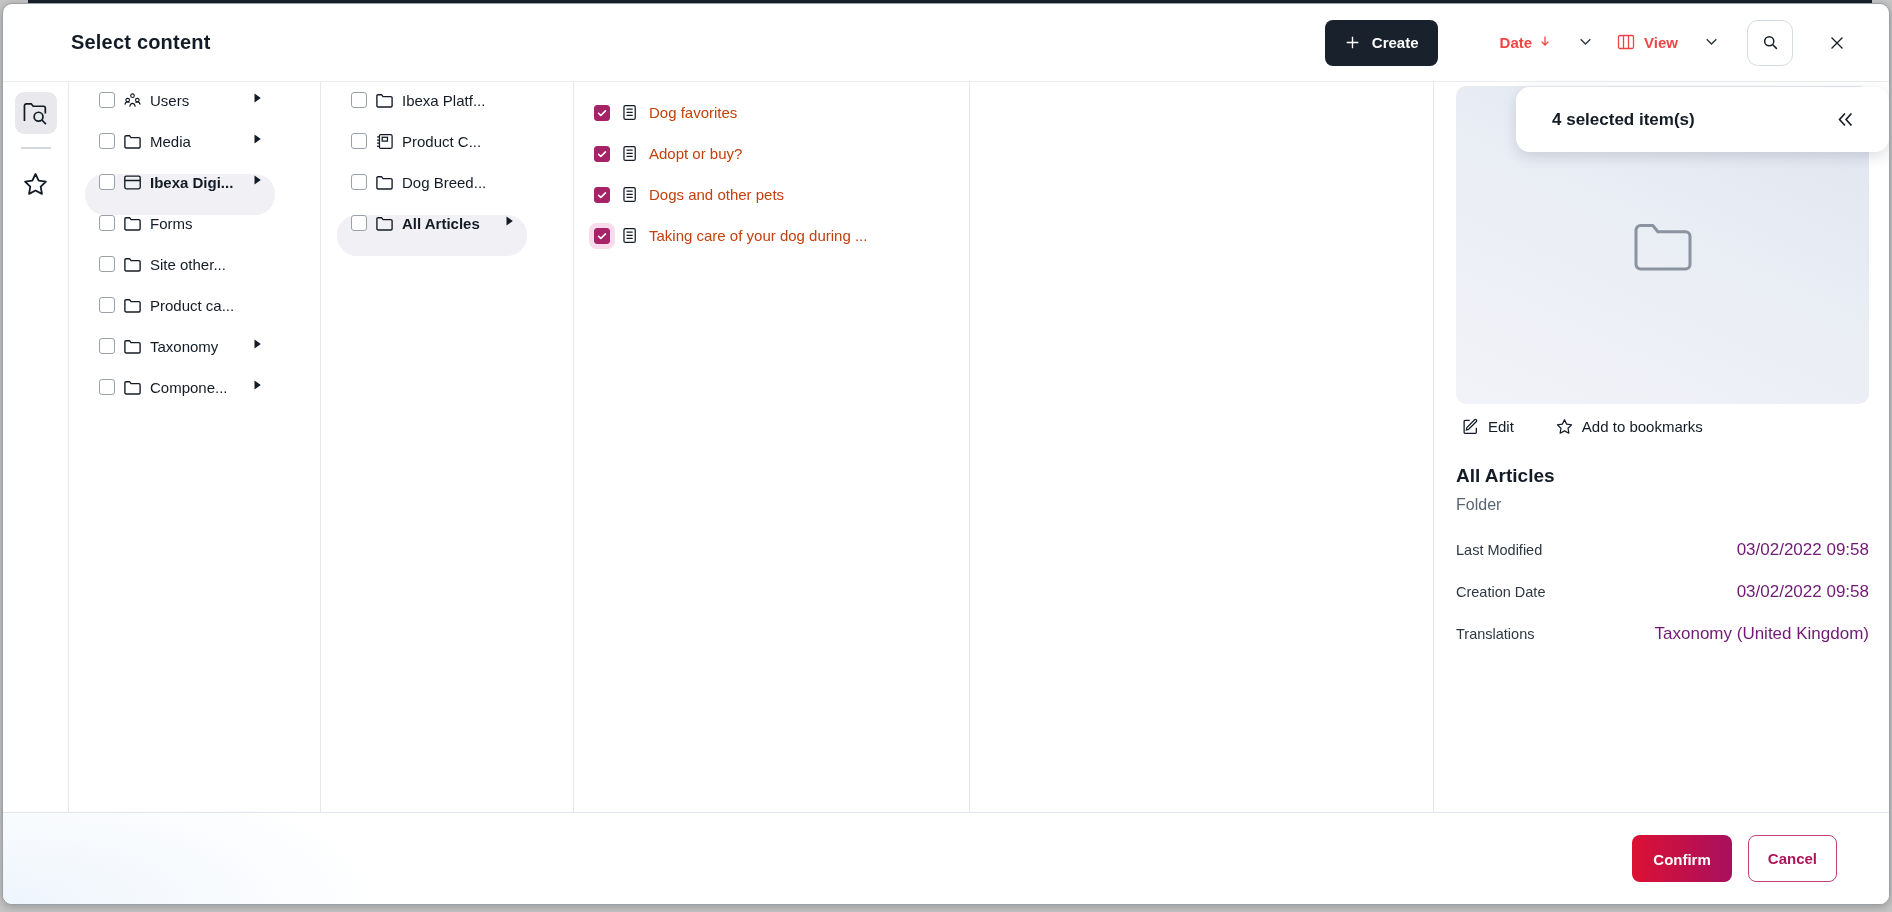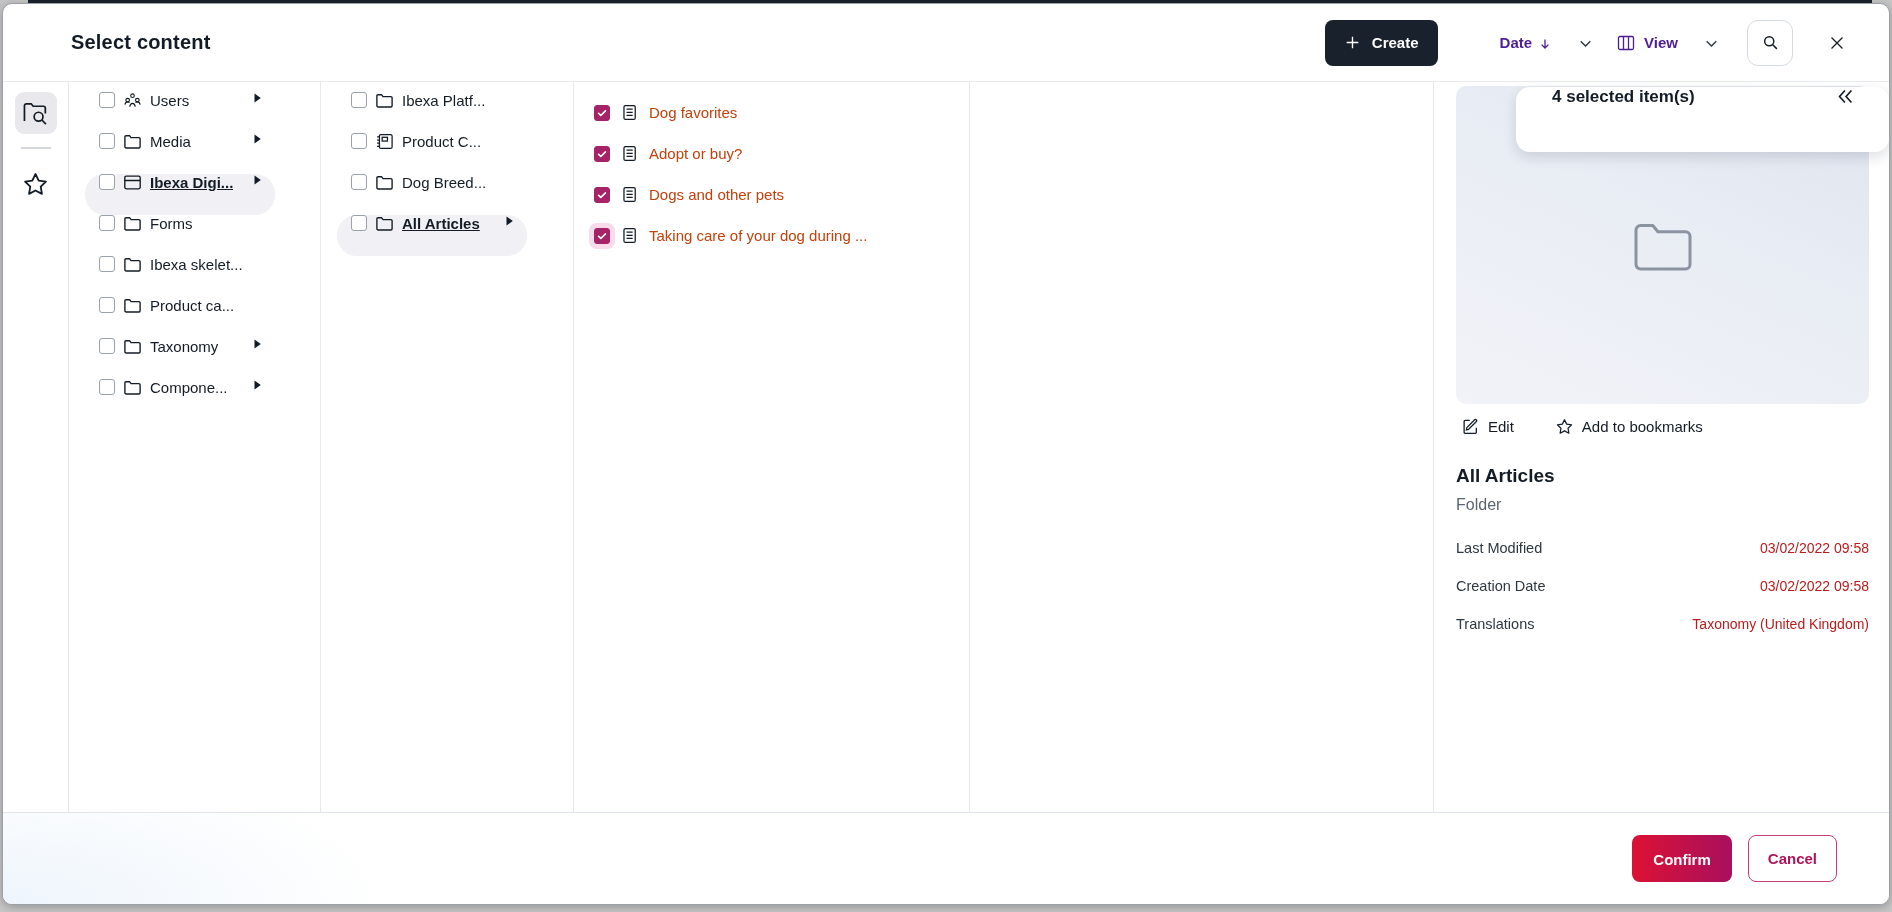--- a/index.html
+++ b/index.html
@@ -13,21 +13,21 @@
   .modal-header{flex:0 0 78px;display:flex;align-items:center;padding:0 38px 0 68px;
     border-bottom:1px solid #e8eaee;}
   .modal-title{font-size:20px;font-weight:700;color:#131c26;letter-spacing:.2px;}
   .header-controls{margin-left:auto;display:flex;align-items:center;}
   .icn{display:inline-flex;align-items:center;justify-content:center;color:inherit;}
   .icn svg{width:100%;height:100%;display:block;}
   .btn-create{display:flex;align-items:center;gap:11px;background:#18212c;color:#fff;border:none;
     border-radius:8px;height:46px;padding:0 19px;font-size:15px;font-weight:600;margin-right:62px;cursor:pointer;
     font-family:inherit;}
   .btn-create .icn{width:17px;height:17px;}
-  .dropdown{display:flex;align-items:flex-end;color:#4c1d95;font-size:15px;font-weight:600;cursor:pointer;}
+  .dropdown{display:flex;align-items:flex-start;color:#ef4444;font-size:15px;font-weight:600;cursor:pointer;}
   .dropdown .lead-icn{width:18px;height:16px;margin-right:9px;}
   .dropdown .mini-icn{width:14px;height:14px;margin-left:6px;}
   .dropdown .chev{width:15px;height:15px;margin-left:26px;color:#2c3640;}
   .dropdown + .dropdown{margin-left:24px;}
   .btn-search{margin-left:28px;width:46px;height:46px;border:1px solid #d4dae2;border-radius:11px;
     background:#fff;display:flex;align-items:center;justify-content:center;color:#131c26;cursor:pointer;}
   .btn-search .icn{width:17px;height:17px;}
   .btn-close{margin-left:30px;background:none;border:none;color:#131c26;width:28px;height:28px;
     display:flex;align-items:center;justify-content:center;cursor:pointer;}
   .btn-close .icn{width:18px;height:18px;}
@@ -43,52 +43,52 @@
   .rail-divider{width:30px;height:2px;background:#d4d7dc;margin:13px 0 14px;}
   .col{border-right:1px solid #e6e8ec;padding-top:10px;}
   .col-1{flex:0 0 252px;}
   .col-2{flex:0 0 253px;}
   .col-3{flex:0 0 396px;}
   .col-4{flex:0 0 464px;}
   
   .tree-row{height:41px;display:flex;align-items:flex-start;gap:8px;margin-left:16px;width:190px;
     padding:0 12px 0 14px;border-radius:20px;cursor:pointer;color:#131c26;}
   .tree-row.selected{background:#f1f1f5;}
-  .tree-row.selected .row-label{font-weight:700;text-decoration:underline;}
+  .tree-row.selected .row-label{font-weight:700;}
   .art-row{height:41px;display:flex;align-items:center;gap:10px;margin-left:20px;cursor:pointer;color:#c2410c;}
   .row-label{font-size:15px;white-space:nowrap;overflow:hidden;}
   .checkbox{width:16px;height:16px;flex:0 0 16px;border:1px solid #99a1aa;border-radius:3px;background:#fff;
     display:flex;align-items:center;justify-content:center;cursor:pointer;}
   .checkbox.checked{background:#a62367;border-color:#a62367;}
   .checkbox.checked .icn{width:12px;height:12px;}
   .checkbox.halo{box-shadow:0 0 0 5px #f8dceb;}
   .item-icn{width:19px;height:17px;flex:0 0 19px;color:#131c26;}
   .arrow{width:11px;height:12px;margin-left:auto;color:#131c26;flex:0 0 11px;}
   
   .panel{flex:1;position:relative;padding:0 20px 0 22px;}
   .preview{margin-top:4px;height:318px;border-radius:10px;position:relative;
     background:linear-gradient(205deg,#dfe4ef 0%,#e9edf4 45%,#f1f3f8 100%);
     display:flex;align-items:center;justify-content:center;}
   .selected-card{position:absolute;top:5px;right:0;width:373px;height:65px;background:#fff;
-    border-radius:14px;box-shadow:0 5px 14px rgba(20,30,50,.14);display:flex;align-items:flex-start;
+    border-radius:14px;box-shadow:0 5px 14px rgba(20,30,50,.14);display:flex;align-items:center;
     justify-content:space-between;padding:0 34px 0 36px;z-index:2;}
   .selected-card .title{font-size:17px;font-weight:700;color:#131c26;}
   .collapse-btn{background:none;border:none;color:#131c26;width:20px;height:20px;padding:0;cursor:pointer;}
   .collapse-btn .icn{width:19px;height:19px;}
   .folder-large{color:#8b93a0;}
   .actions{display:flex;align-items:center;gap:30px;margin-top:13px;padding-right:13px;}
   .action-btn{display:flex;align-items:center;gap:9px;background:none;border:none;color:#131c26;
     font-size:15px;cursor:pointer;font-family:inherit;}
   .action-btn .icn{width:17px;height:17px;}
   .item-title{margin-top:29px;font-size:19px;font-weight:700;color:#131c26;}
   .item-type{margin-top:9px;font-size:16px;color:#5a6573;}
   .meta{margin-top:26px;}
   .meta-row{display:flex;justify-content:space-between;align-items:baseline;margin-bottom:22px;}
   .meta-label{font-size:14.5px;color:#2d3842;}
-  .meta-value{font-size:14px;color:#b91c1c;}
+  .meta-value{font-size:17px;color:#701a75;}
   
   .modal-footer{flex:0 0 92px;border-top:1px solid #e0e5ec;display:flex;align-items:center;
     justify-content:flex-end;gap:16px;padding-right:52px;
     background:radial-gradient(700px 260px at 0% 100%,#eef5fc 0%,#ffffff 55%);}
   .btn-confirm{height:47px;padding:16px 21px;border-radius:8px;border:none;color:#fff;font-size:15px;
     font-weight:600;background:linear-gradient(90deg,#dc1134,#a8105e);cursor:pointer;font-family:inherit;}
   .btn-cancel{height:47px;padding:0 19px;border-radius:8px;background:#fff;border:1px solid #c53f7d;
     color:#b01458;font-size:15px;font-weight:600;cursor:pointer;font-family:inherit;}
 </style>
 </head>
@@ -234,21 +234,21 @@
             </span>
             <span class="row-label">Forms</span>
           </div>
           <div class="tree-row">
             <span class="checkbox"></span>
             <span class="icn item-icn">
               <svg viewBox="0 0 18 16" fill="none" stroke="currentColor" stroke-width="1.3" stroke-linejoin="round">
                 <path d="M1.8 13V3.6c0-.6.5-1.1 1.1-1.1h3.3l1.4 1.8h7.5c.6 0 1.1.5 1.1 1.1V13c0 .6-.5 1.1-1.1 1.1H2.9c-.6 0-1.1-.5-1.1-1.1z"></path>
               </svg>
             </span>
-            <span class="row-label">Ibexa skelet...</span>
+            <span class="row-label">Site other...</span>
           </div>
           <div class="tree-row">
             <span class="checkbox"></span>
             <span class="icn item-icn">
               <svg viewBox="0 0 18 16" fill="none" stroke="currentColor" stroke-width="1.3" stroke-linejoin="round">
                 <path d="M1.8 13V3.6c0-.6.5-1.1 1.1-1.1h3.3l1.4 1.8h7.5c.6 0 1.1.5 1.1 1.1V13c0 .6-.5 1.1-1.1 1.1H2.9c-.6 0-1.1-.5-1.1-1.1z"></path>
               </svg>
             </span>
             <span class="row-label">Product ca...</span>
           </div>

